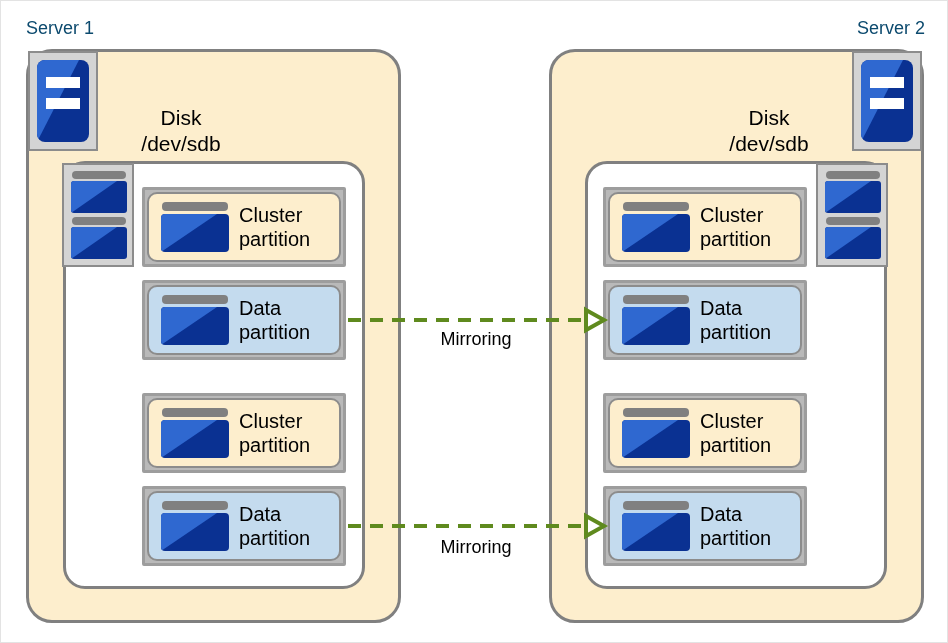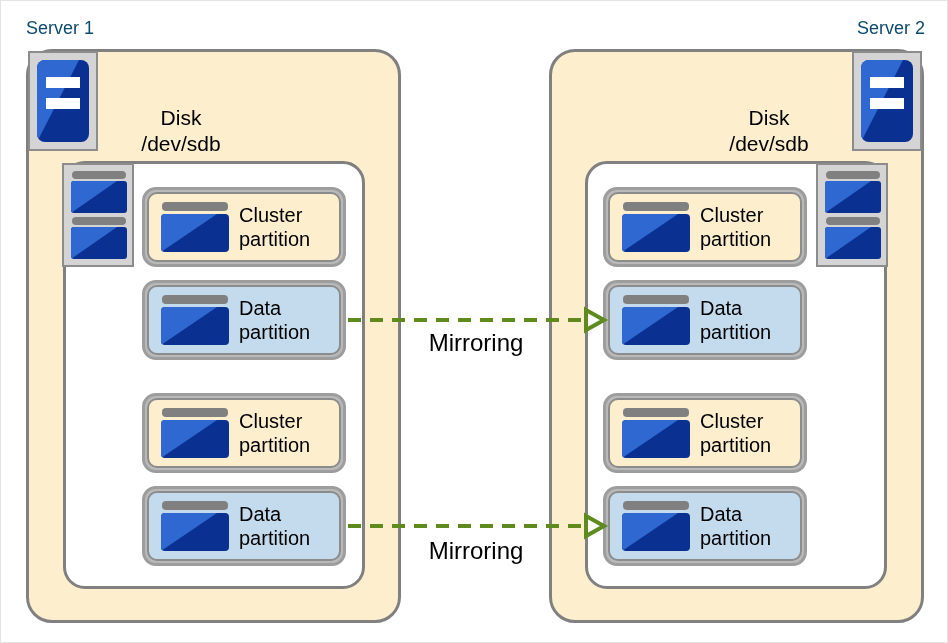--- a/index.html
+++ b/index.html
@@ -31,21 +31,21 @@
   .disk-label {
     position: absolute;
     font-size: 21px;
     color: #000000;
     text-align: center;
     line-height: 1.25;
     white-space: nowrap;
   }
   .mirror-label {
     position: absolute;
-    font-size: 24px;
+    font-size: 18px;
     color: #000000;
     text-align: center;
     white-space: nowrap;
   }
 
   
   .server-box {
     position: absolute;
     background: #fdeecd;
     border: 3px solid #808080;
@@ -143,21 +143,21 @@
     width: 0; height: 0;
     border-left: 46px solid #2f68d0;
     border-bottom: 32px solid transparent;
   }
 
   
   .partition {
     position: absolute;
     box-sizing: border-box;
     border: 3px solid #9d9d9d;
-    border-radius: 14px;
+    border-radius: 2px;
     padding: 2px;
   }
   .partition .inner {
     width: 100%;
     height: 100%;
     box-sizing: border-box;
     border: 2px solid #8c8c8c;
     border-radius: 10px;
     display: flex;
     align-items: center;

